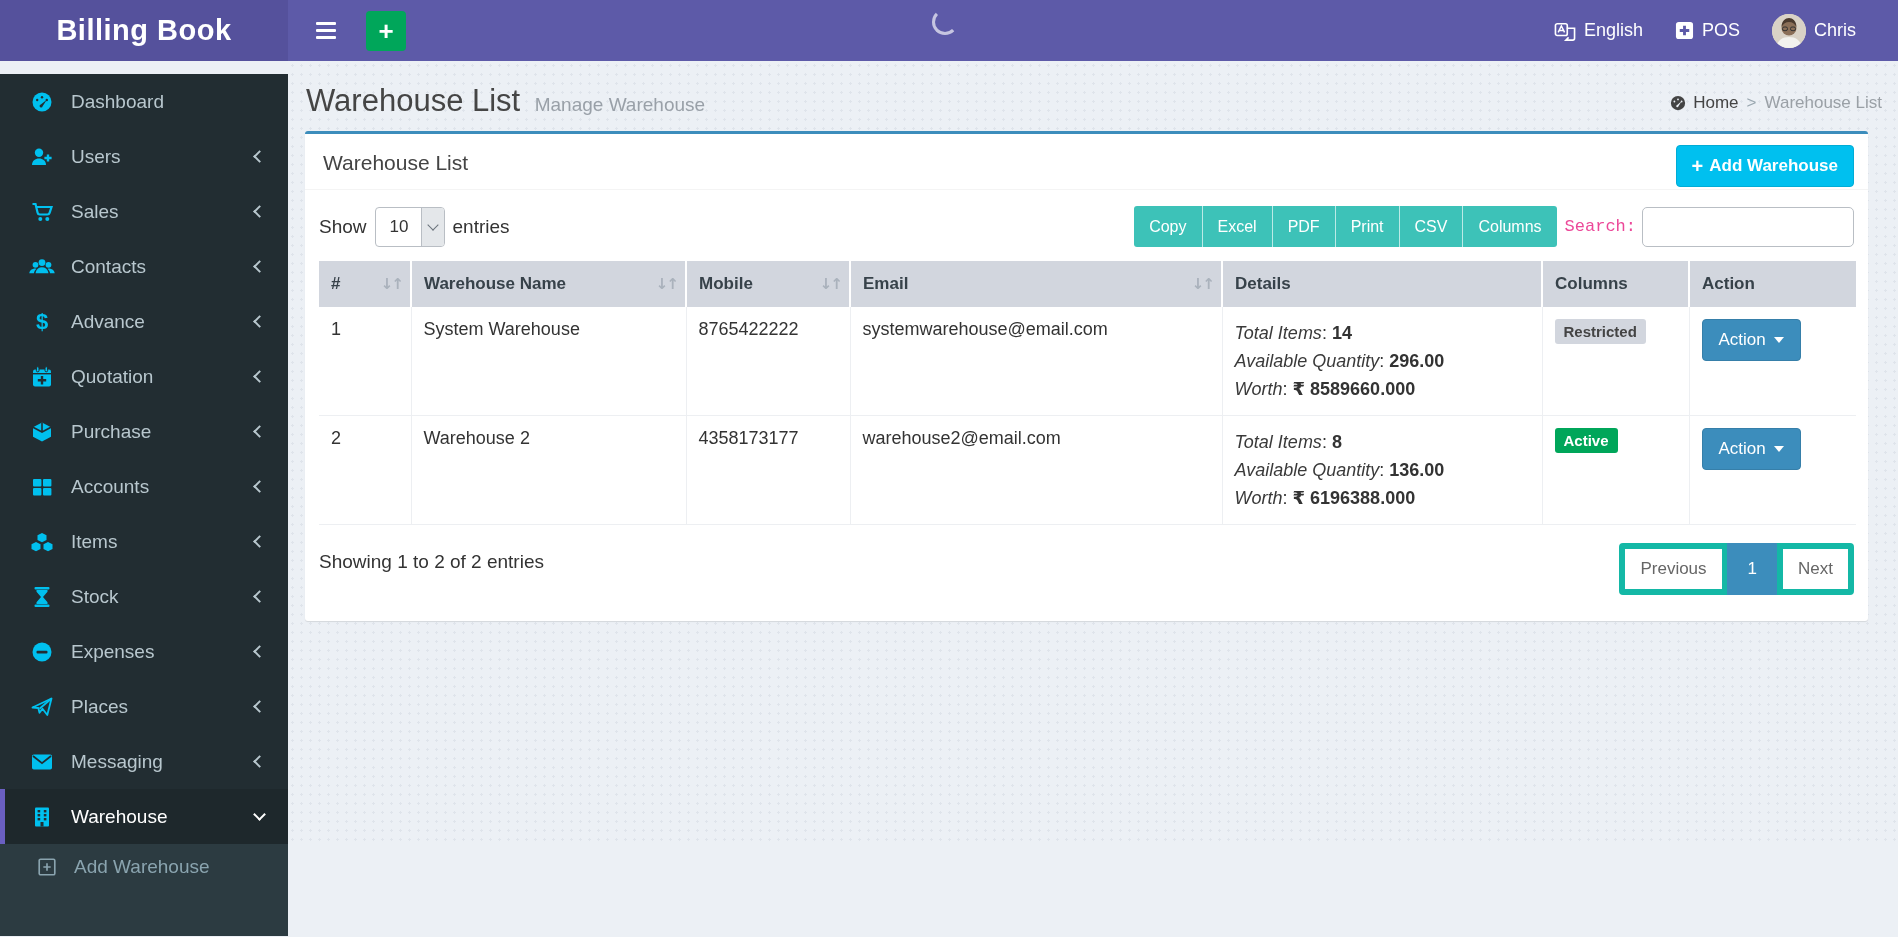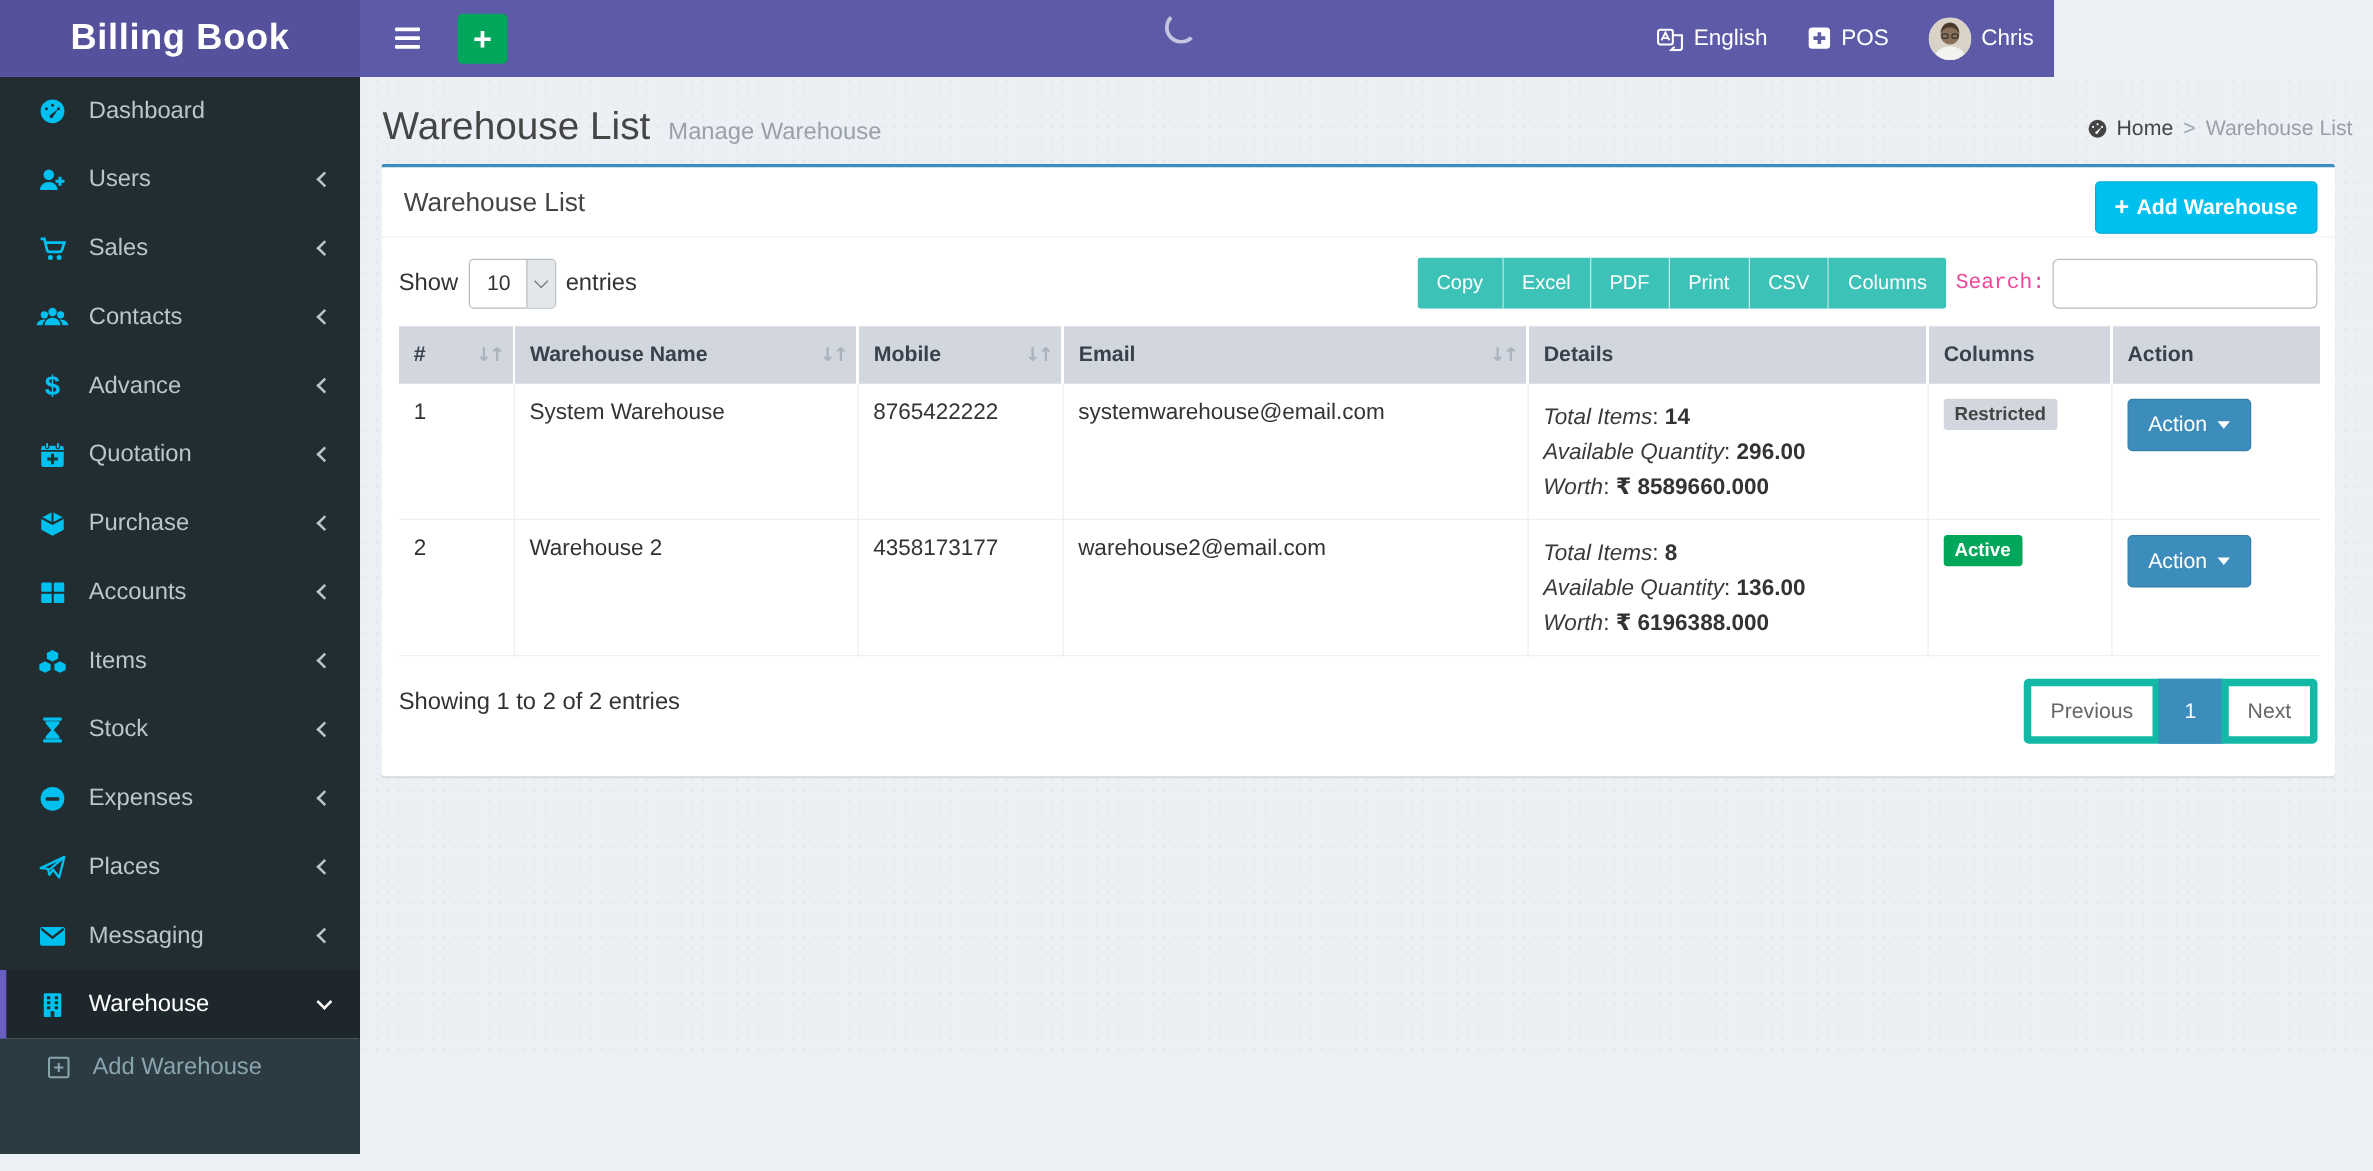--- a/index.html
+++ b/index.html
@@ -1,37 +1,37 @@
 <!DOCTYPE html>
 <html><head>
 <meta charset="utf-8">
 <style>
   * { margin:0; padding:0; box-sizing:border-box; }
   html,body { width:1898px; height:937px; overflow:hidden;
     font-family:"Liberation Sans","DejaVu Sans",sans-serif; background:#ecf0f5; }
 
   
-  .topbar { position:fixed; top:0; left:0; width:1643px; height:61px; background:#5d5aa8; z-index:30; display:flex; }
+  .topbar { position:fixed; top:0; left:0; width:1898px; height:61px; background:#5d5aa8; z-index:30; display:flex; }
   .logo { width:288px; height:61px; background:#55519c; color:#fff; font-size:29px; font-weight:bold;
     display:flex; align-items:center; justify-content:center; letter-spacing:.5px; }
   .nav-left { display:flex; align-items:center; gap:18px; padding-left:16px; }
   .hamburger { width:44px; height:61px; display:flex; flex-direction:column; justify-content:center; gap:4px; cursor:pointer; align-items:center; }
   .hamburger span { display:block; width:20px; height:3px; background:#fff; border-radius:1px; }
   .quick-add { width:40px; height:40px; background:#00a65a; border:none; border-radius:4px; color:#fff;
     font-size:26px; font-weight:bold; line-height:38px; text-align:center; cursor:pointer; }
   .spinner { position:absolute; left:932px; top:9px; width:26px; height:26px; border-radius:50%;
     border:3px solid transparent; border-left-color:rgba(255,255,255,.65); border-bottom-color:rgba(255,255,255,.65);
     animation:spin 1.1s linear infinite; }
   @keyframes spin { to { transform:rotate(360deg);} }
-  .nav-right { margin-left:auto; display:flex; align-items:center; padding-right:0; }
+  .nav-right { margin-left:auto; display:flex; align-items:center; padding-right:26px; }
   .nav-item { display:flex; align-items:center; gap:8px; color:#fff; font-size:18px; padding:0 16px; height:61px; cursor:pointer; }
   .avatar { width:34px; height:34px; border-radius:50%; overflow:hidden; background:#ded8cb; flex:0 0 auto; }
 
   
-  .sidebar { position:fixed; top:61px; left:0; width:288px; height:756px; background:#222d32; z-index:20; }
+  .sidebar { position:fixed; top:74px; left:0; width:288px; height:756px; background:#222d32; z-index:20; }
   .menu-item { display:flex; align-items:center; height:55px; padding:0 20px 0 24px; color:#b8c7ce;
     font-size:19px; cursor:pointer; border-left:5px solid transparent; }
   .menu-item .mi-icon { width:26px; height:24px; margin-right:16px; display:flex; align-items:center; justify-content:center; }
   .menu-item .dollar { color:#00c0ef; font-size:22px; font-weight:bold; }
   .menu-item .lbl { flex:1; }
   .chev { width:9px; height:9px; border-left:2px solid #b8c7ce; border-bottom:2px solid #b8c7ce; transform:rotate(45deg); margin-right:4px; }
   .chev.down { transform:rotate(-45deg); border-color:#fff; margin-top:-4px; }
   .menu-item.active { background:#1e282c; border-left-color:#6a5fc1; color:#fff; }
   .submenu { background:#2c3b41; }
   .submenu .menu-item { height:46px; color:#8aa4af; font-size:19px; padding-left:34px; border-left:none; }

